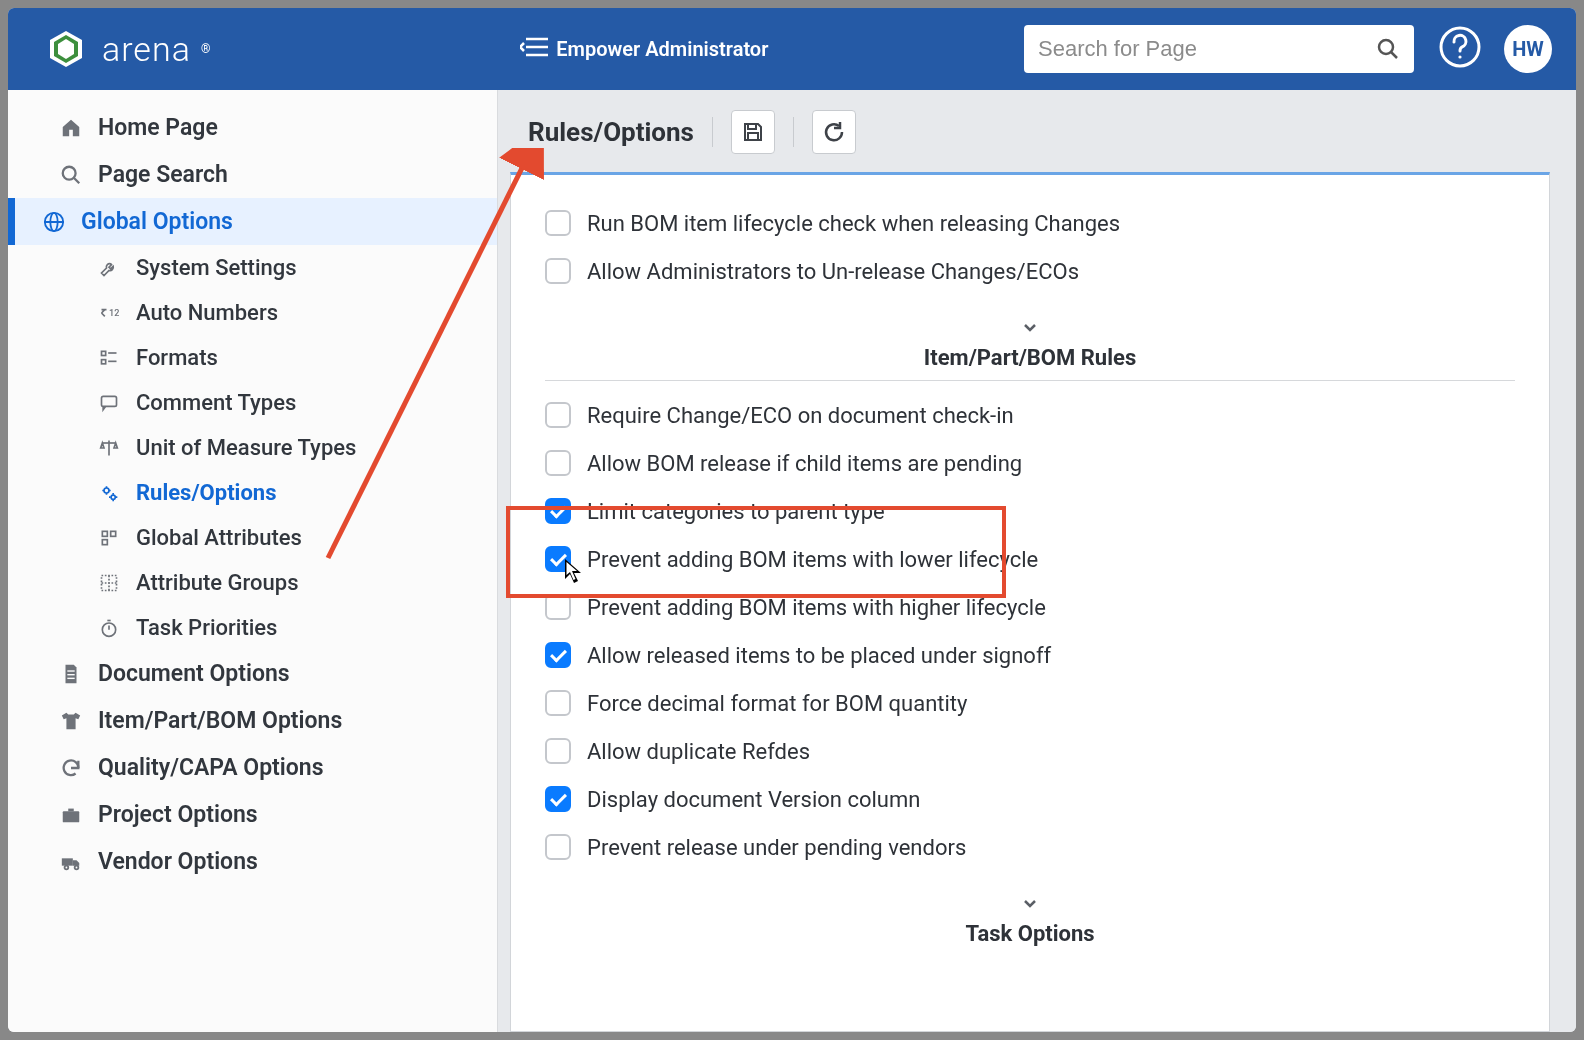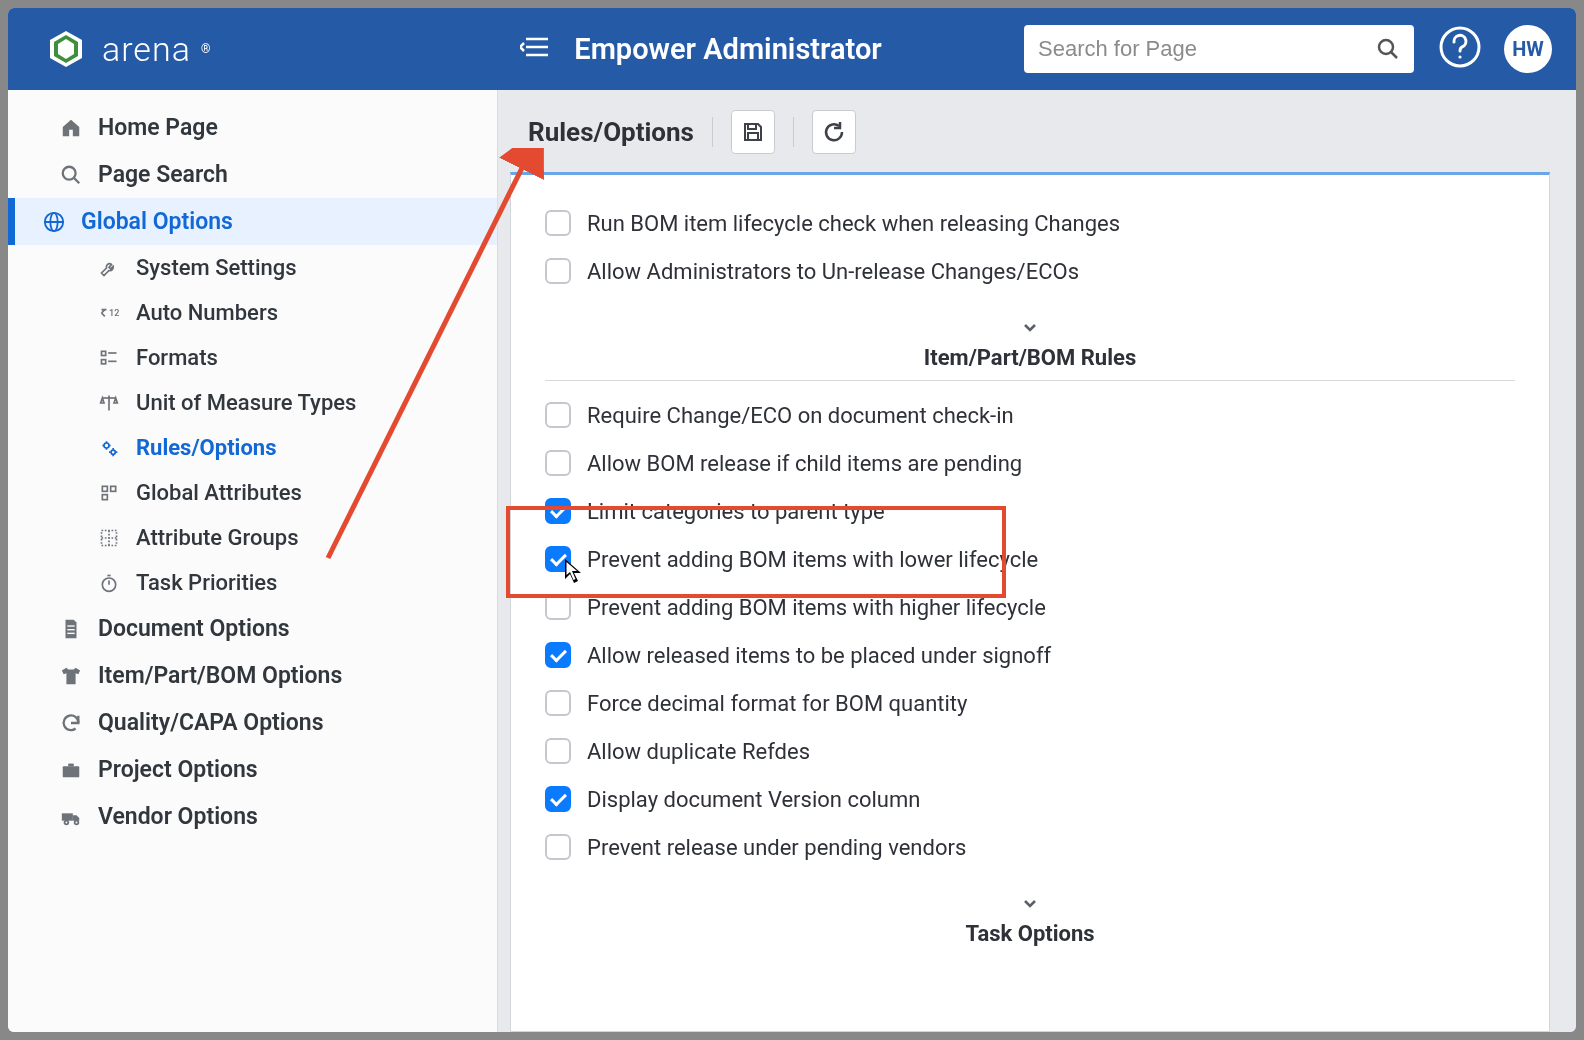--- a/index.html
+++ b/index.html
@@ -37,23 +37,23 @@
     margin-left: 6px;
   }
   .logo-reg { color:#fff; font-size:12px; vertical-align: super; }
   .menu-toggle {
     margin-left: 310px;
     color:#fff;
     cursor:pointer;
   }
   .page-title {
     color: #fff;
-    font-size: 29px;
+    font-size: 20px;
     font-weight: 600;
-    margin-left: 24px;
+    margin-left: 6px;
   }
   .search-wrap {
     margin-left: auto;
     background: #fff;
     border-radius: 4px;
     display: flex;
     align-items: center;
     width: 390px;
     height: 48px;
     padding: 0 14px;
@@ -330,20 +330,29 @@
               <line x1="11" y1="6" x2="21" y2="6"></line>
               <rect x="3" y="14" width="5" height="5"></rect>
               <line x1="11" y1="16" x2="21" y2="16"></line>
             </svg>
           </span>
         <span>Formats</span>
       </div>
       <div class="nav-item sub">
         <span class="nav-icon">
             <svg width="20" height="20" viewBox="0 0 24 24" fill="none" stroke="currentColor" stroke-width="2">
+              <rect x="3" y="4" width="18" height="12" rx="2"></rect>
+              <path d="M8 16l-3 4v-4"></path>
+            </svg>
+          </span>
+        <span>Comment Types</span>
+      </div>
+      <div class="nav-item sub">
+        <span class="nav-icon">
+            <svg width="20" height="20" viewBox="0 0 24 24" fill="none" stroke="currentColor" stroke-width="2">
               <line x1="12" y1="3" x2="12" y2="21"></line>
               <line x1="4" y1="6" x2="20" y2="6"></line>
               <path d="M4 6l-2 6h4zM20 6l-2 6h4z"></path>
             </svg>
           </span>
         <span>Unit of Measure Types</span>
       </div>
       <div class="nav-item sub active-sub">
         <span class="nav-icon">
             <svg width="20" height="20" viewBox="0 0 24 24" fill="none" stroke="currentColor" stroke-width="2">

